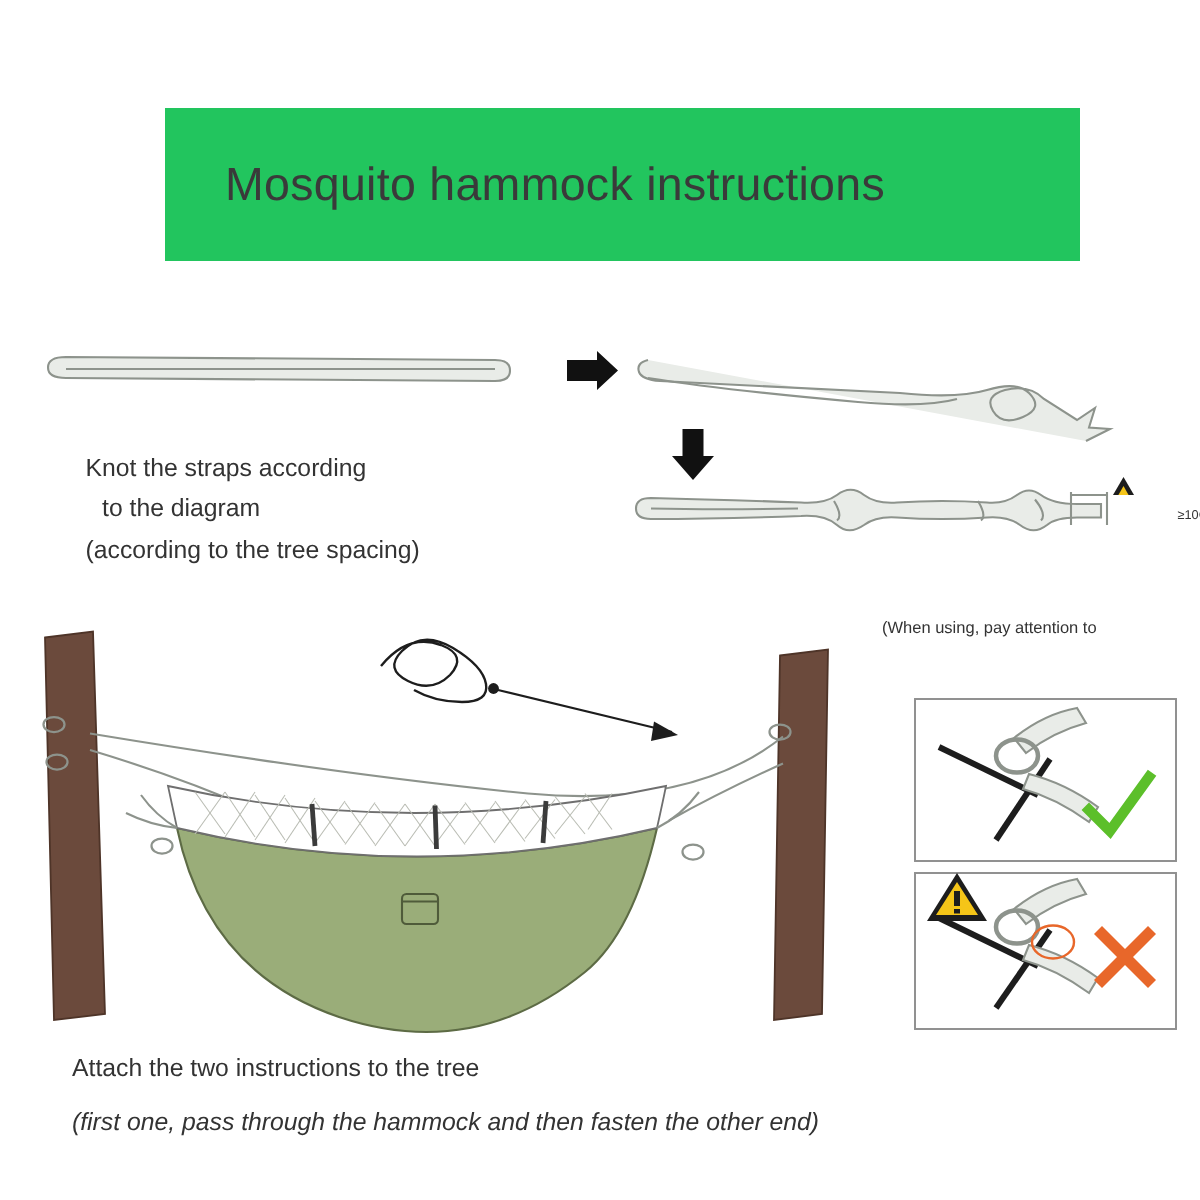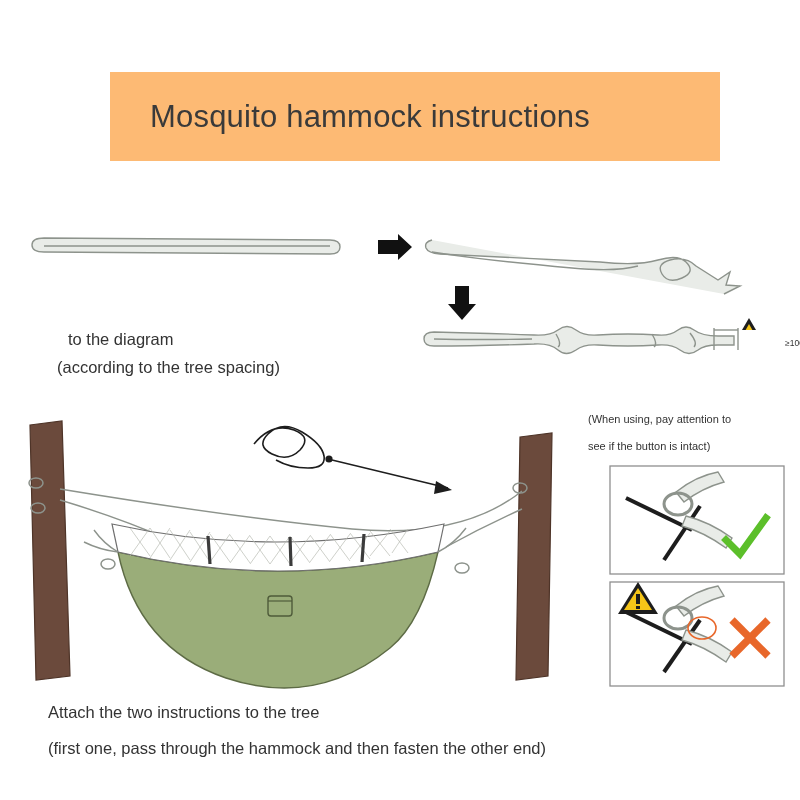--- a/index.html
+++ b/index.html
@@ -20,22 +20,22 @@
     left: 0; top: 0;
     width: 800px;
     height: 800px;
   }
   
   .title-banner {
     position: absolute;
     left: 110px;
     top: 72px;
     width: 610px;
-    height: 89px;
-    background: #fdba74;
+    height: 102px;
+    background: #22c55e;
     display: flex;
     align-items: center;
   }
   .title-text {
     font-size: 31px;
     color: #3a3a3a;
     padding-left: 40px;
     letter-spacing: 0.2px;
     white-space: nowrap;
   }
@@ -102,30 +102,30 @@
 </style>
 </head>
 <body>
 
 <div id="stage">
 
   <div class="title-banner">
     <div class="title-text">Mosquito hammock instructions</div>
   </div>
 
+  <div class="caption" style="left:57px; top:300px;">Knot the straps according</div>
   <div class="caption" style="left:57px; top:355px;">(according to the tree spacing)</div>
   <div class="caption" style="left:68px; top:327px;">to the diagram</div>
 
   <div class="tiny" style="left:748px; top:338px;">≥10CM</div>
 
   <div class="caption small" style="left:588px; top:411px;">(When using, pay attention to</div>
-  <div class="caption small" style="left:588px; top:438px;">see if the button is intact)</div>
 
   <div class="caption" style="left:48px; top:700px;">Attach the two instructions to the tree</div>
-  <div class="caption" style="left:48px; top:736px;">(first one, pass through the hammock and then fasten the other end)</div>
+  <div class="caption" style="left:48px; top:736px;font-style:italic;">(first one, pass through the hammock and then fasten the other end)</div>
 
   <svg class="svg-layer" viewBox="0 0 800 800" xmlns="http://www.w3.org/2000/svg">
 
     <g>
       <path class="strap" d="M44 238 q-12 0 -12 7 q0 7 12 7 L330 254 q10 0 10 -7 q0 -7 -10 -7 Z"></path>
       <line class="strap-line" x1="44" y1="246" x2="330" y2="246"></line>
     </g>
 
     <g>
       <path d="M378 240 L378 254 L398 254 L398 260 L412 247 L398 234 L398 240 Z" fill="#111111"></path>

